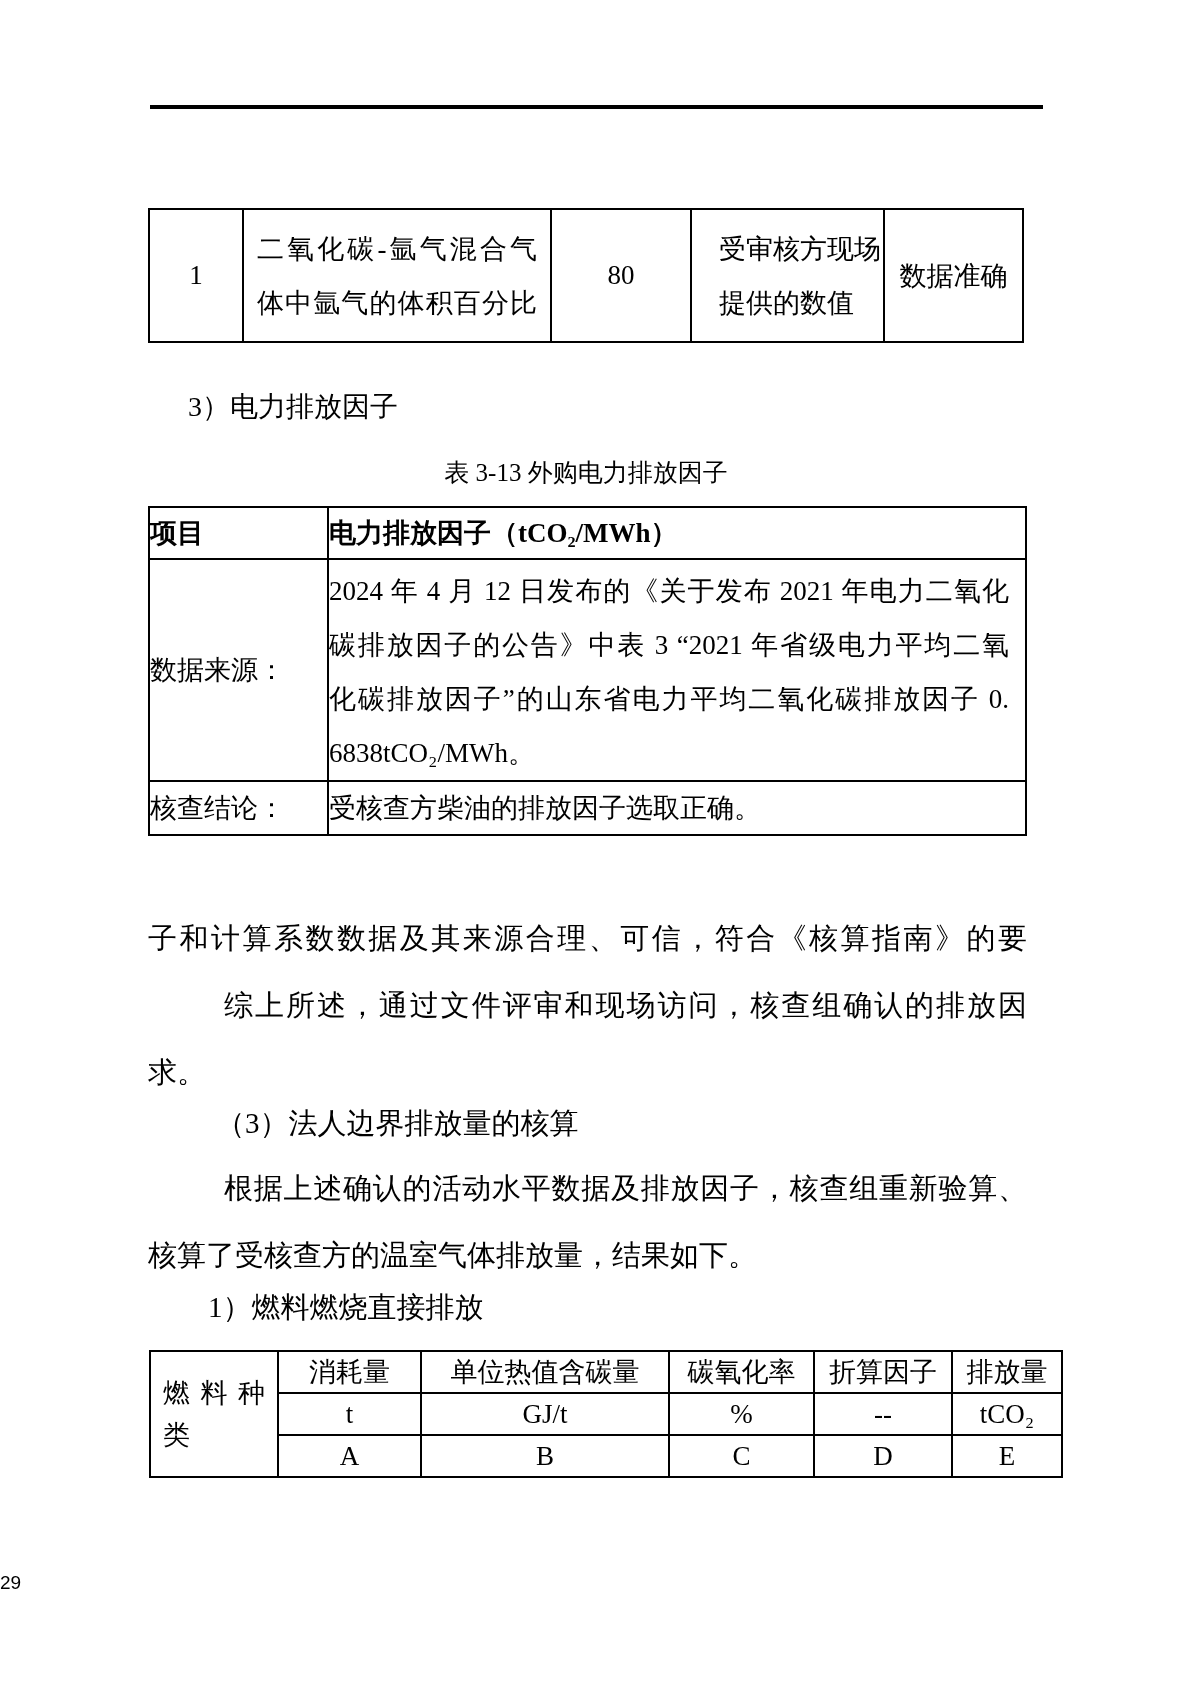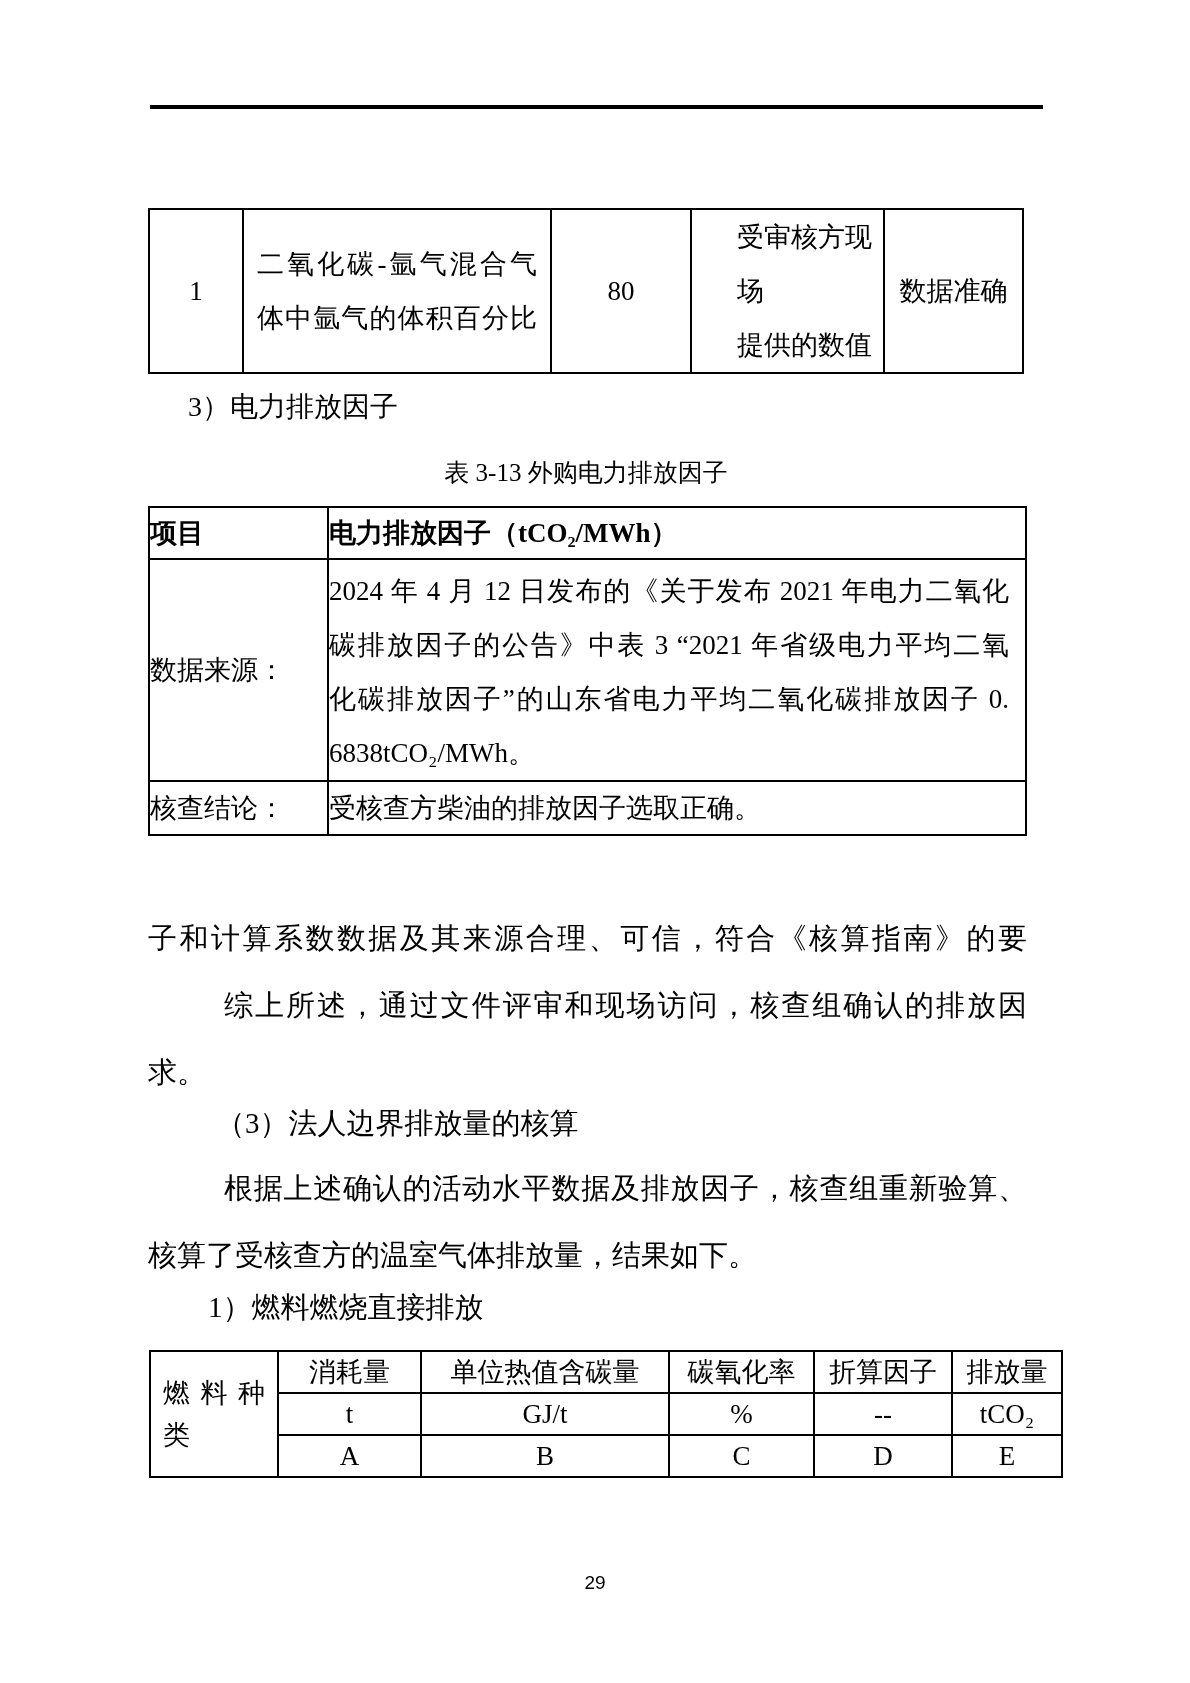--- a/index.html
+++ b/index.html
@@ -25,21 +25,21 @@
     font-size:27px;
     overflow:hidden;
   }
   .tc{text-align:center;}
   .ln{display:block;}
   .stretch{text-align:justify;text-align-last:justify;}
   
   .t1{top:208px;left:148px;width:874px;}
   .t1 td{height:131px;}
   .t1 .param-cell{padding:0 13px;line-height:54px;border-radius:18px;}
-  .t1 .src-cell{padding-left:45px;line-height:54px;font-family:Liberation Serif, serif;}
+  .t1 .src-cell{padding-left:27px;line-height:54px;font-family:Liberation Serif, serif;}
   
   .h-power{top:388px;left:188px;font-size:28px;}
   .caption{top:456px;left:148px;width:876px;text-align:center;font-size:25px;}
   
   .t2{top:506px;left:148px;width:877px;}
   .t2 td{padding-left:14px;}
   .t2 tr.r-head td{height:50px;font-weight:bold;}
   .t2 tr.r-val td{height:54px;}
   .t2 tr.r-src td{height:218px;}
   .t2 tr.r-con td{height:52px;}
@@ -49,21 +49,21 @@
   .p1{top:905px;}
   .indent{text-indent:76px;}
   .h-boundary{top:1104px;left:216px;font-size:29px;}
   .p2{top:1155px;}
   .h-fuel{top:1288px;left:208px;font-size:29px;}
   
   .t3{top:1350px;left:149px;width:912px;}
   .t3 td{height:40px;text-align:center;font-size:26px;}
   .t3 .fuel-cell{text-align:left;padding:0 12px;line-height:42px;}
   .pagenum{
-    top:1572px;left:0;width:1190px;text-align:center;
+    top:1572px;left:0;width:1190px;
     font-family:"Liberation Sans","DejaVu Sans",sans-serif;font-size:19px;
   }
 </style>
 </head>
 <body>
 
 <div class="page">
 
   <div class="header-rule"></div>
 

